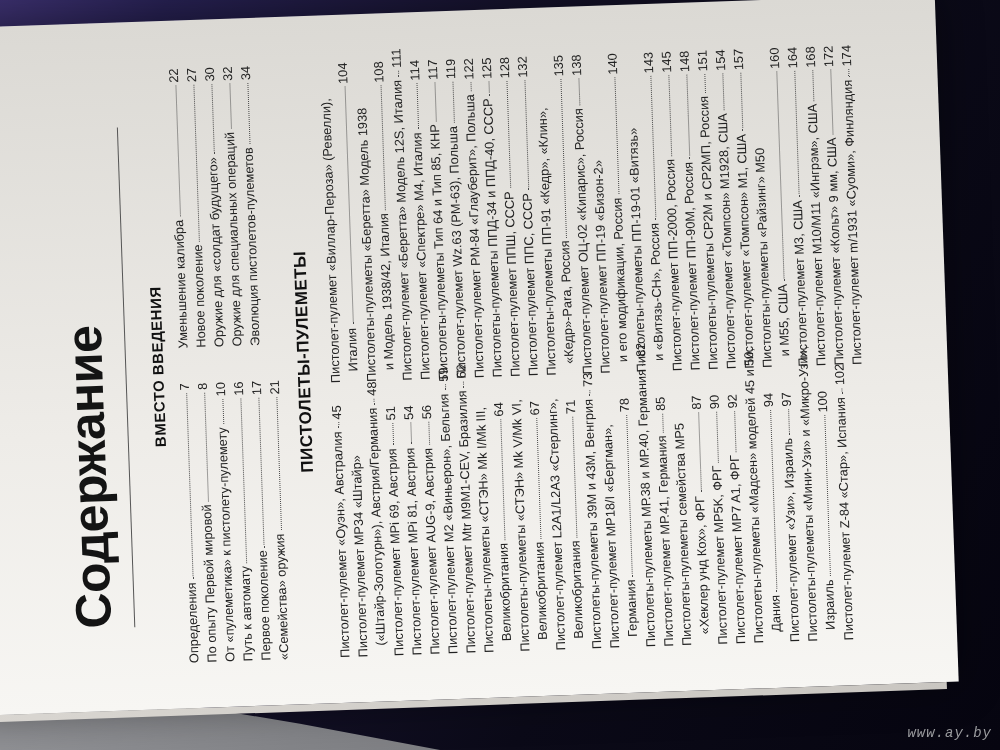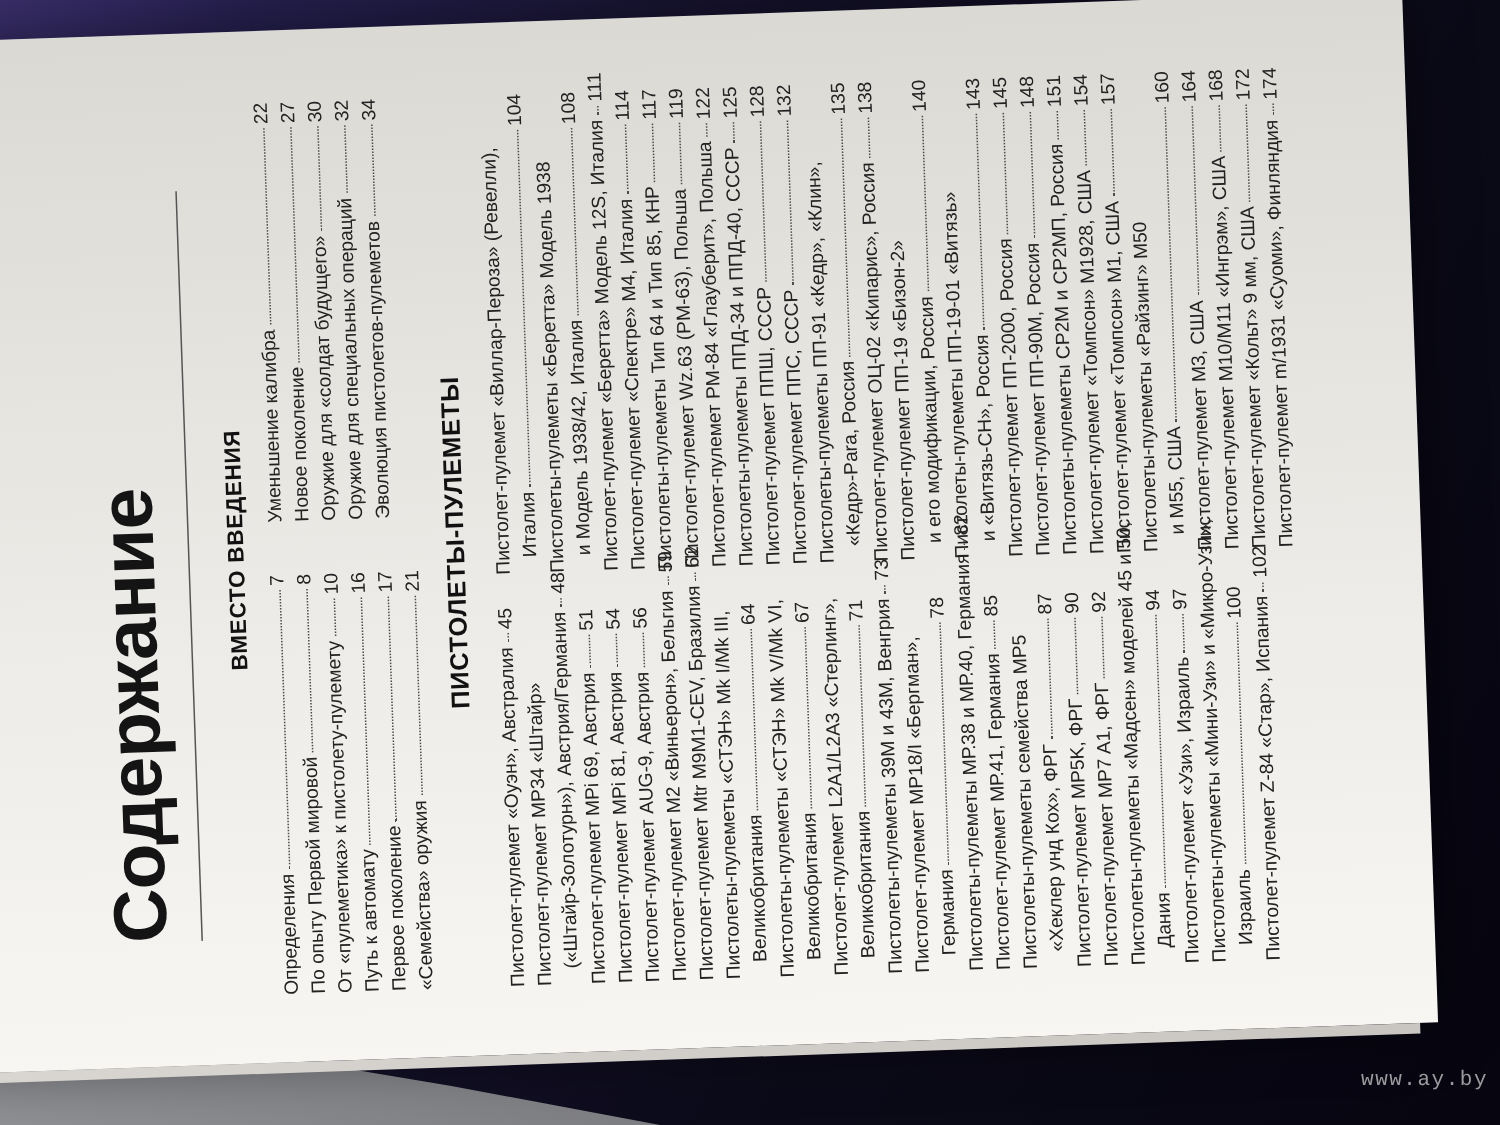--- a/index.html
+++ b/index.html
@@ -46,22 +46,22 @@
   .entry{font-size:12.8px;line-height:18px;color:#222;}
   .line{white-space:nowrap;}
   .line.cont .txt{padding-left:11px;}
   .line.last{display:flex;align-items:baseline;}
   .leader{
     flex:1;min-width:6px;margin:0 3px;position:relative;top:-2px;
     border-bottom:1.8px dotted #4b4b4b;
   }
   .num{flex:none;}
   .watermark{
-    position:absolute;right:8px;bottom:22px;color:#9a9b9e;font-size:14px;
-    letter-spacing:1px;font-family:"Liberation Mono", monospace;
+    position:absolute;right:8px;bottom:9px;color:#9a9b9e;font-size:14px;
+    letter-spacing:1px;font-family:"Liberation Mono", monospace;font-style:italic;
   }
 </style>
 </head>
 <body>
 
 <div class="scene">
   <div class="table-surface"></div>
 
   <div class="page">
     <div class="toc">

